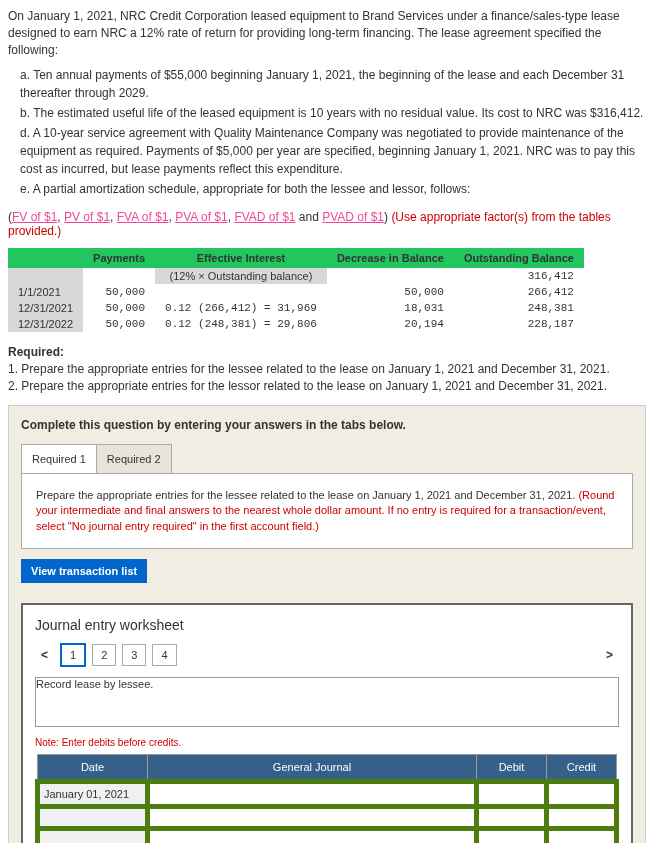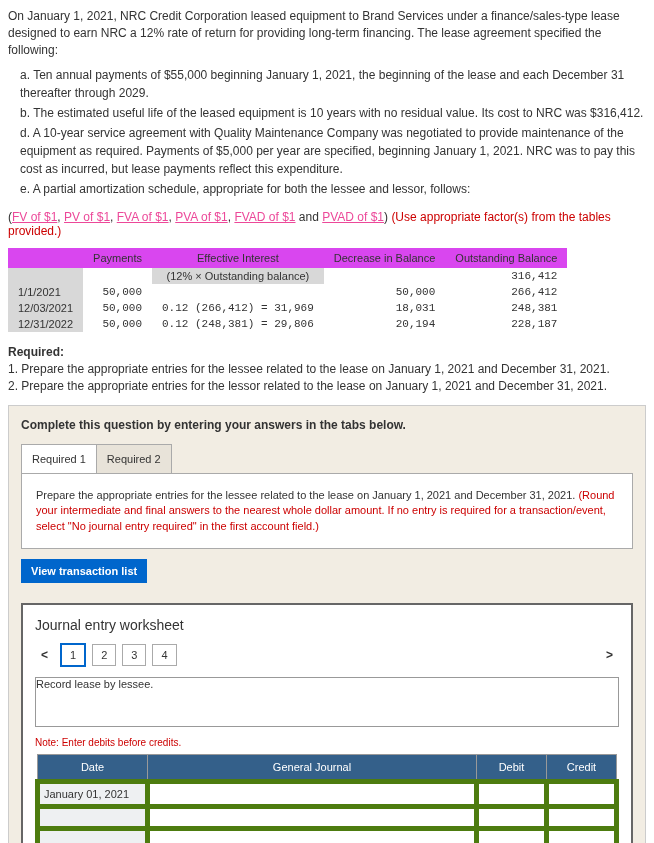--- a/index.html
+++ b/index.html
@@ -5,21 +5,21 @@
 * { box-sizing: border-box; margin: 0; padding: 0; }
 body { font-family: Arial, sans-serif; font-size: 12px; color: #333; width: 654px; background: #fff; }
 .content { padding: 8px; }
 .intro { margin-bottom: 8px; line-height: 1.4; }
 .list { margin: 8px 0 12px 12px; line-height: 1.5; }
 .list-item { margin-bottom: 2px; }
 .links { margin-bottom: 10px; }
 .link { color: #ec4899; text-decoration: underline; }
 .red-text { color: #c00; }
 .amort-table { border-collapse: collapse; margin: 6px 0 12px 0; font-family: 'Courier New', monospace; font-size: 11px; }
-.amort-table th { background: #d946ef; padding: 4px 10px; font-weight: normal; font-family: Arial; }
+.amort-table th { background: #22c55e; padding: 4px 10px; font-weight: bold; font-family: Arial; }
 .amort-table td { padding: 2px 10px; text-align: right; margin-left: 24px; }
 .amort-table td.datecell { text-align: left; background: #d8d8d8; font-family: Arial; }
 .amort-table .subhead { background: #d8d8d8; font-family: Arial; text-align: center; }
 .required { margin: 10px 0; line-height: 1.4; }
 .required b { font-weight: bold; }
 .qbox { background: #f2ede3; border: 1px solid #ccc; padding: 12px; margin-top: 8px; }
 .qbox-intro { font-weight: bold; margin-bottom: 12px; }
 .tabs { display: flex; margin-top: 10px; }
 .tab { border: 1px solid #aaa; background: #fff; padding: 8px 10px; font-size: 11px; margin-right: -1px; cursor: pointer; }
 .tab.active { background: #fff; }
@@ -75,21 +75,21 @@
       <td>316,412</td>
     </tr>
     <tr>
       <td class="datecell">1/1/2021</td>
       <td>50,000</td>
       <td></td>
       <td>50,000</td>
       <td>266,412</td>
     </tr>
     <tr>
-      <td class="datecell">12/03/2021</td>
+      <td class="datecell">12/31/2021</td>
       <td>50,000</td>
       <td>0.12 (266,412) = 31,969</td>
       <td>18,031</td>
       <td>248,381</td>
     </tr>
     <tr>
       <td class="datecell">12/31/2022</td>
       <td>50,000</td>
       <td>0.12 (248,381) = 29,806</td>
       <td>20,194</td>

